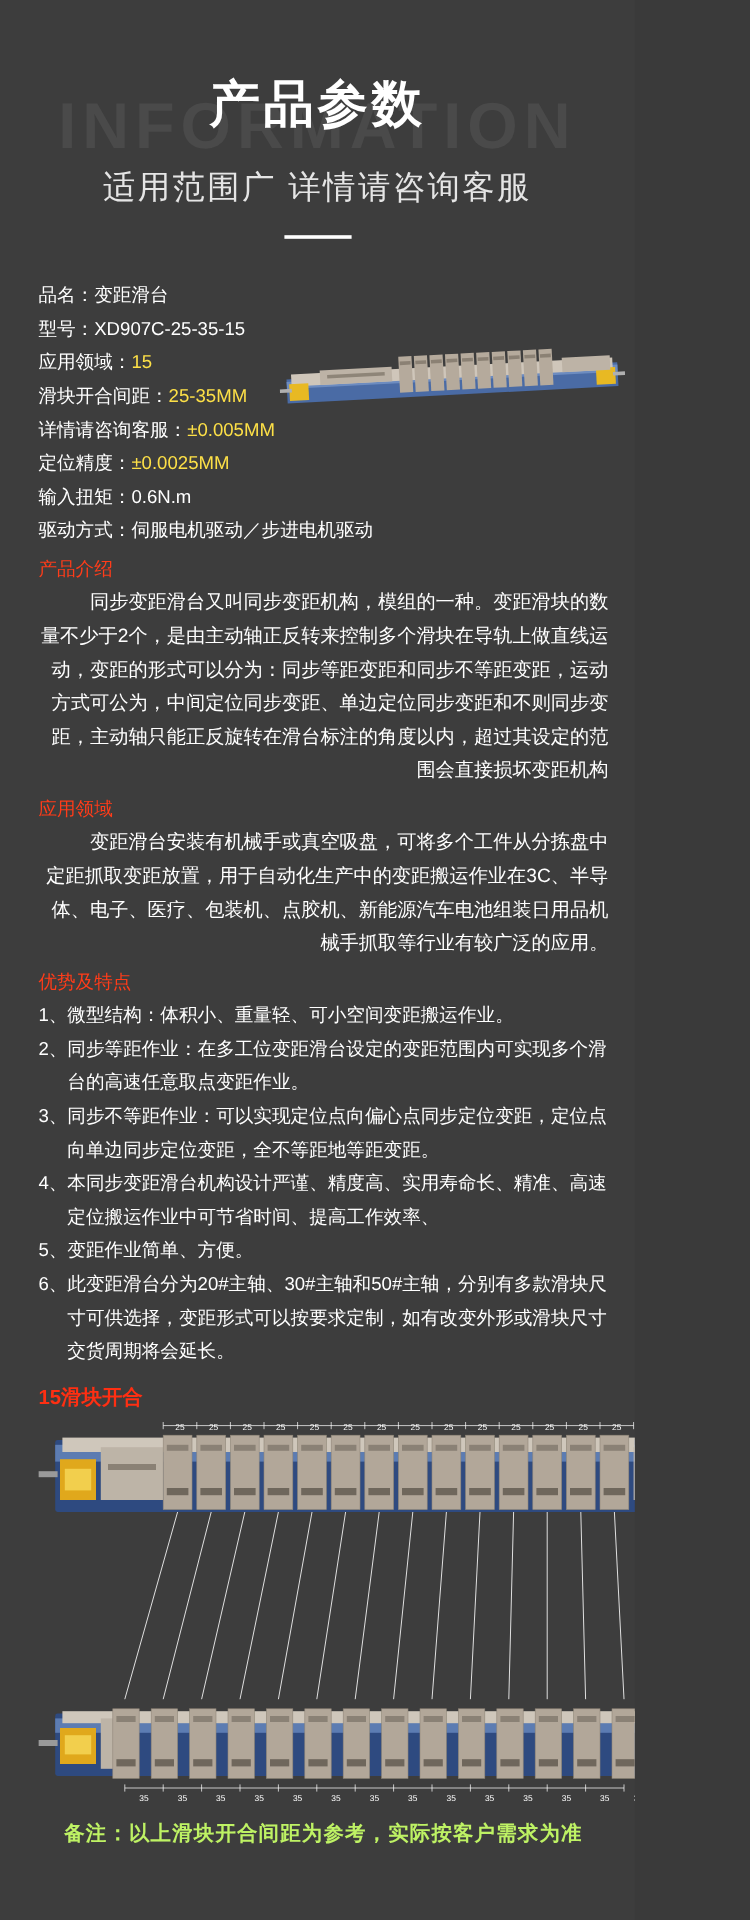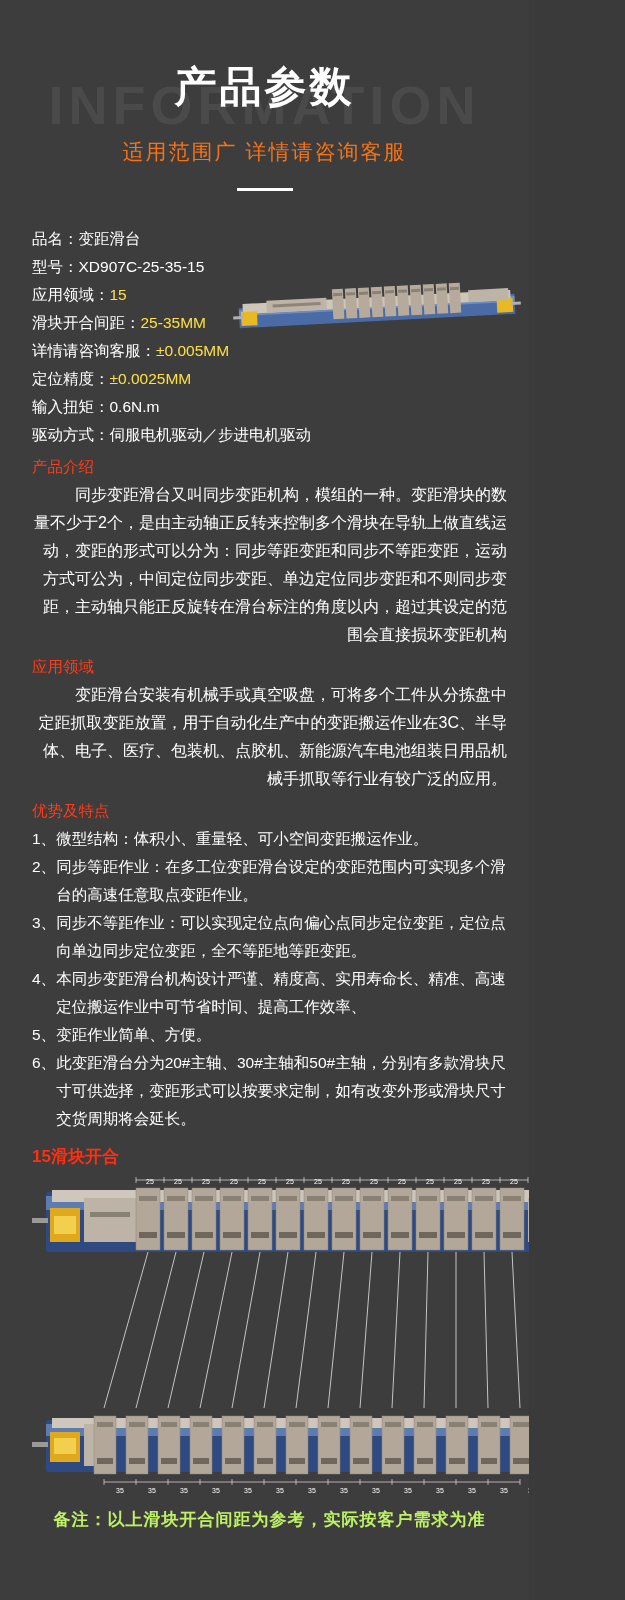--- a/index.html
+++ b/index.html
@@ -46,22 +46,22 @@
     position: relative;
     font-size: 42px;
     font-weight: bold;
     letter-spacing: 3px;
     color: #ffffff;
     line-height: 1.2;
     margin: 0;
   }
   .sub-title {
     position: relative;
-    font-size: 21px;
-    color: #f97316;
+    font-size: 27px;
+    color: #e5e5e5;
     letter-spacing: 2px;
     margin-top: 26px;
   }
   .title-rule {
     position: relative;
     width: 56px;
     height: 3px;
     background: #ffffff;
     margin: 22px auto 0 auto;
   }

